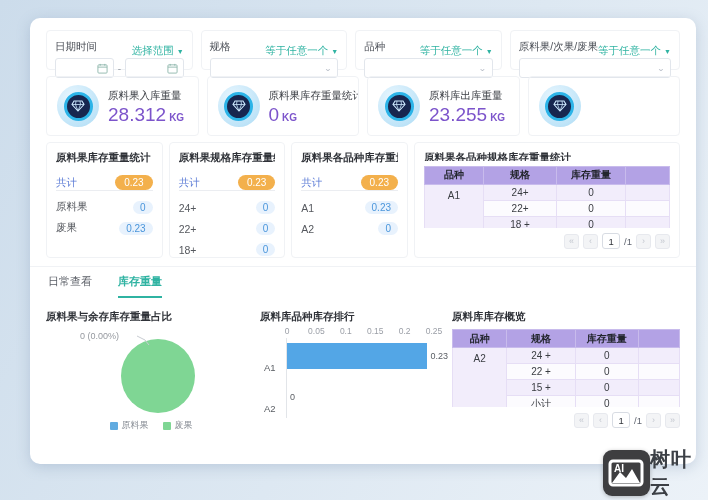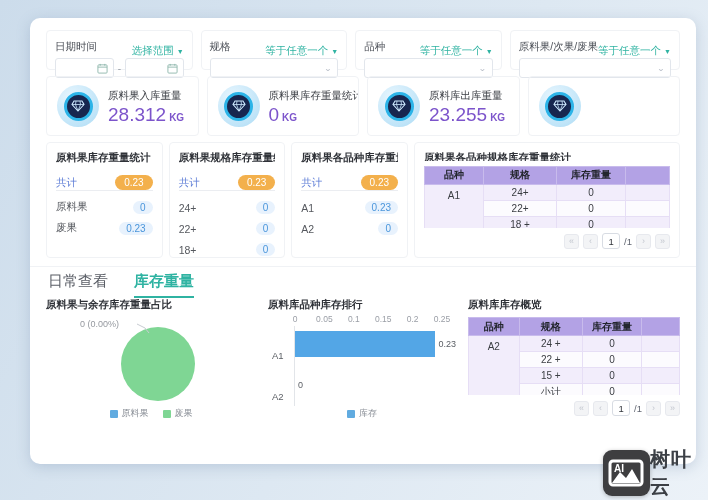--- a/index.html
+++ b/index.html
@@ -49,25 +49,25 @@
   .ptable td { height:16px; text-align:center; border:1px solid #e6def5; color:#3a3d42; background:#fcfbfe; }
   .ptable tbody tr:nth-child(odd) td { background:#f2edfb; }
   .ptable td.vcell { background:#eae3f8; vertical-align:top; padding-top:5px; }
   .pagination { display:flex; justify-content:flex-end; align-items:center; gap:4px; margin-top:5px; }
   .pg-btn { width:15px; height:15px; background:#f3f4f6; border:1px solid #e7e9ee; border-radius:3px; color:#c3c7cf; display:flex; align-items:center; justify-content:center; font-size:9px; cursor:pointer; }
   .pg-page { width:18px; height:16px; border:1px solid #d8dce3; border-radius:3px; background:#fff; color:#33363c; display:flex; align-items:center; justify-content:center; font-size:9.5px; }
   .pg-of { font-size:9.5px; color:#606570; }
 
   
   .tabs-row { height:32px; border-top:1px solid #f0f2f5; margin:8px -16px 0; padding:0 18px; display:flex; gap:26px; align-items:stretch; }
-  .tab { font-size:15px; color:#5a5e66; display:flex; align-items:center; border-bottom:2px solid transparent; cursor:pointer; }
+  .tab { font-size:11px; color:#5a5e66; display:flex; align-items:center; border-bottom:2px solid transparent; cursor:pointer; }
   .tab.active { color:#2fb3a2; border-bottom-color:#2fb3a2; font-weight:bold; }
 
   
-  .charts-row { display:flex; gap:12px; height:126px; margin-top:0; }
+  .charts-row { display:flex; gap:4px; height:126px; margin-top:12px; }
   .chart-panel { position:relative; overflow:hidden; }
   .c-title { font-size:10.5px; font-weight:bold; color:#2f3238; white-space:nowrap; }
   .chart-pie { flex:0 0 210px; }
   .legend { position:absolute; bottom:4px; left:0; right:0; display:flex; justify-content:center; gap:14px; align-items:center; }
   .legend .item { display:flex; align-items:center; gap:4px; font-size:9px; color:#8a8f97; }
   .lg-sq { width:8px; height:8px; border-radius:1px; display:inline-block; }
   .lg-blue { background:#61abe0; } .lg-green { background:#7fd694; }
 
   .chart-bar { flex:0 0 188px; }
   .bar-wrap { position:relative; margin:14px 14px 0 26px; height:80px; }
@@ -374,26 +374,20 @@
                 <span class="bar-val">0.23</span>
               </div>
             <div class="bar-line r1">
                 <div class="hbar" style="width: 0%;"></div>
                 <span class="bar-val">0</span>
               </div>
           </div>
           <span class="bar-cat r0">A1</span>
           <span class="bar-cat r1">A2</span>
         </div>
-        <div class="legend">
-          <span class="item">
-              <span class="lg-sq lg-blue"></span>
-              <span>库存</span>
-            </span>
-        </div>
       </div>
 
       <div class="chart-panel chart-table">
         <div class="c-title">原料库库存概览</div>
         <div class="table-clip clip-b">
           <table class="ptable">
             <thead>
                 <tr>
               <th style="width:24%">品种</th>
               <th style="width:30%">规格</th>

